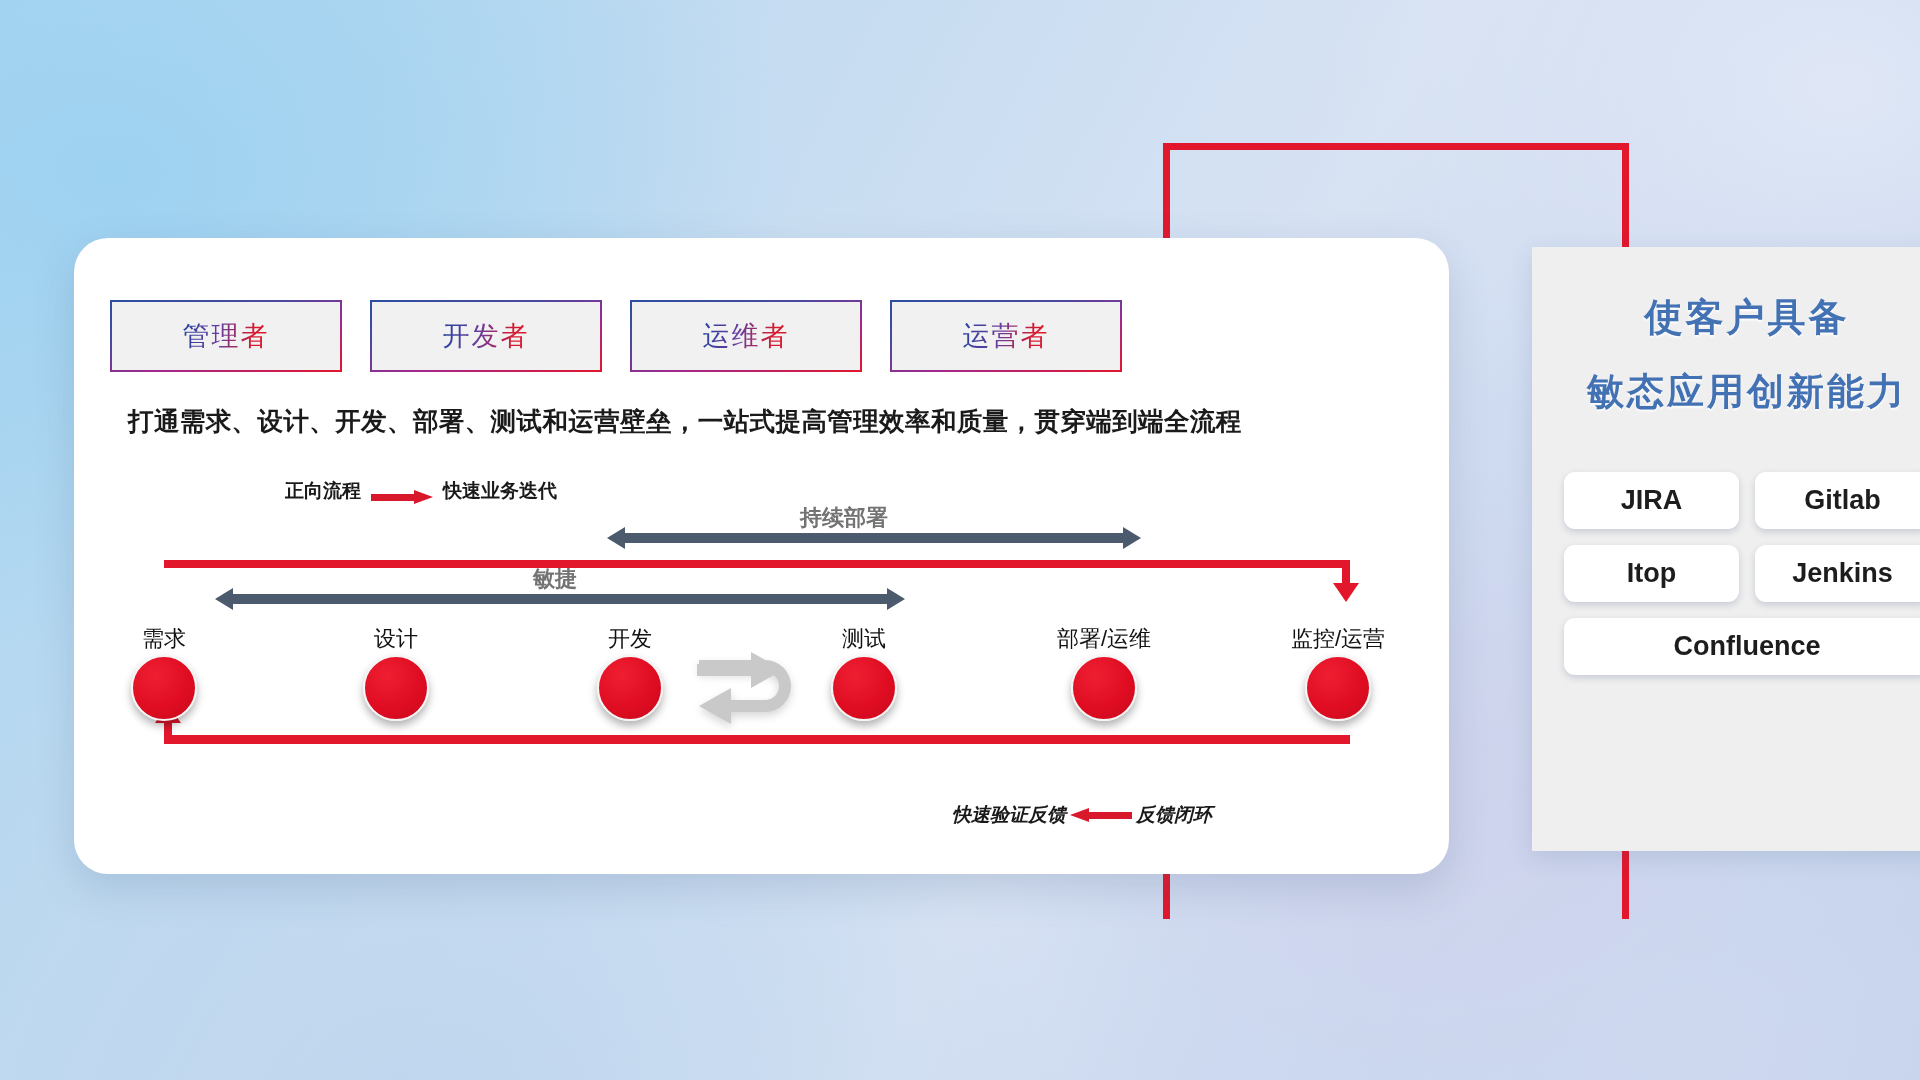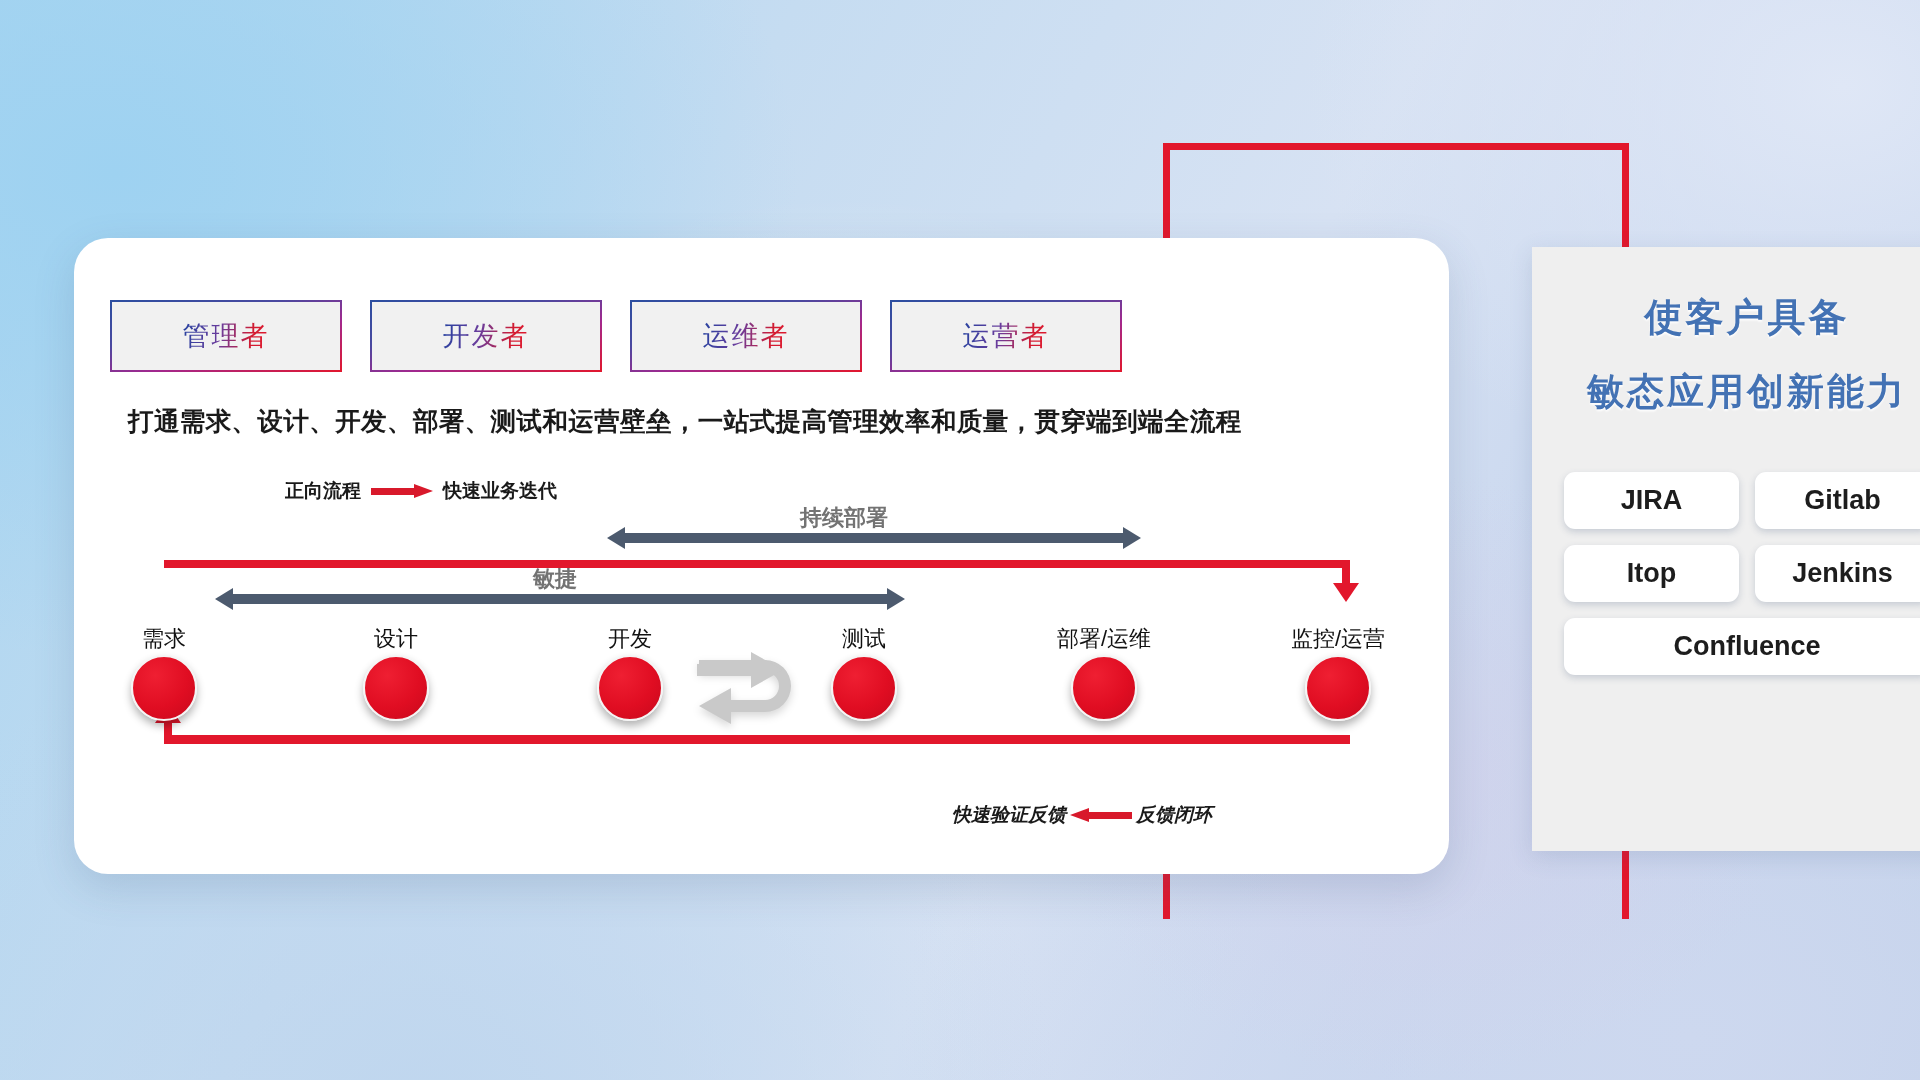--- a/index.html
+++ b/index.html
@@ -122,21 +122,21 @@
     <div class="role">
       <span>运维者</span>
       </div>
     <div class="role">
       <span>运营者</span>
       </div>
   </div>
 
   <div class="tagline" style="left:128px;top:404px;">打通需求、设计、开发、部署、测试和运营壁垒，一站式提高管理效率和质量，贯穿端到端全流程</div>
 
-  <div class="legend" style="left:285px;top:478px;">
+  <div class="legend" style="left:285px;top:478px;align-items:flex-end;">
     <div class="lt">正向流程</div>
     <div class="arw-r">
         <div class="shaft"></div>
         <div class="head"></div>
       </div>
     <div class="lt">快速业务迭代</div>
   </div>
 
   <div class="dbl-label" style="left:800px;top:503px;">持续部署</div>
   <div class="dbl" style="left:607px;top:527px;width:534px;">

